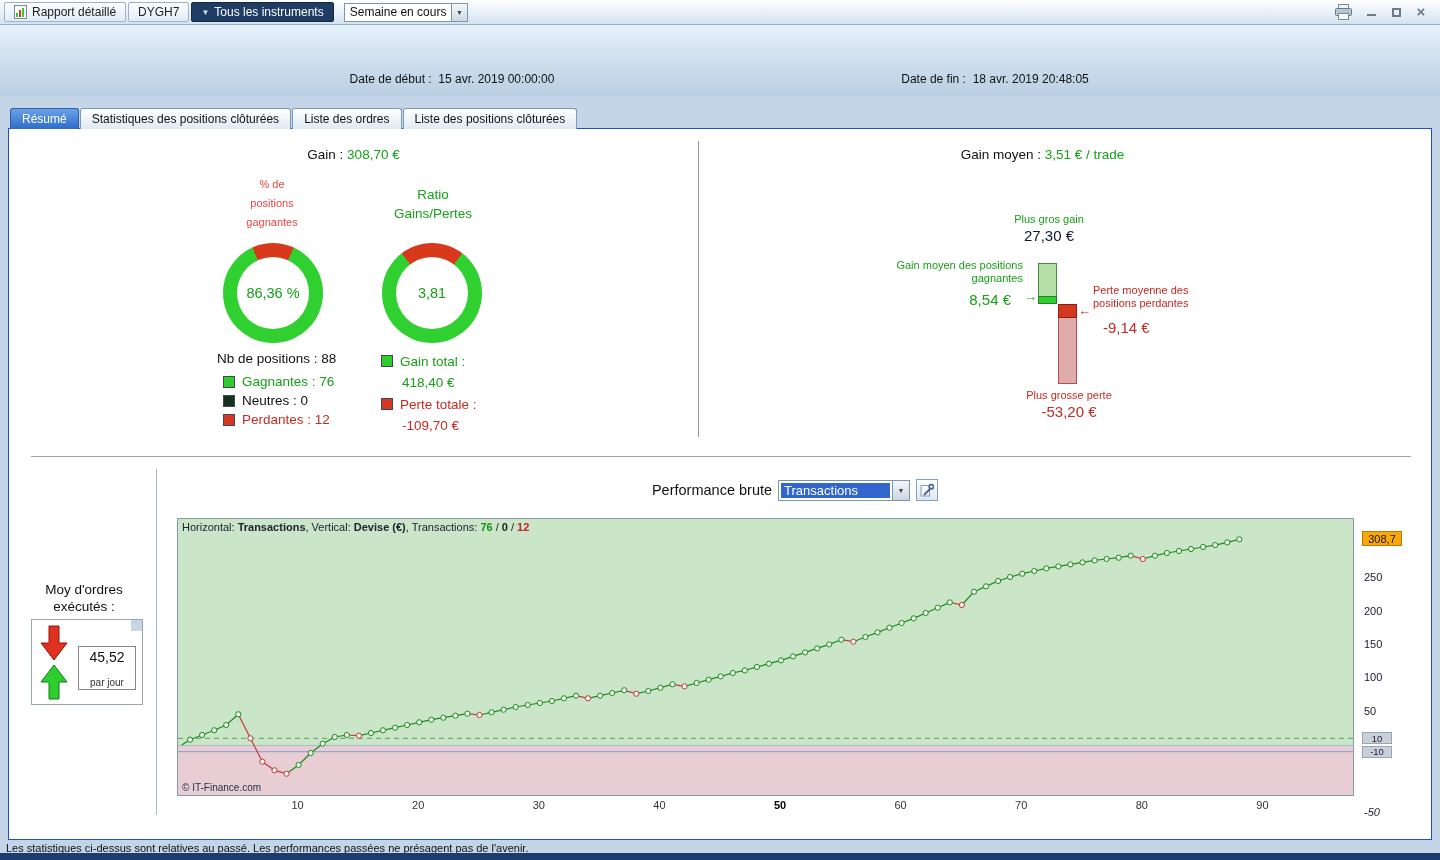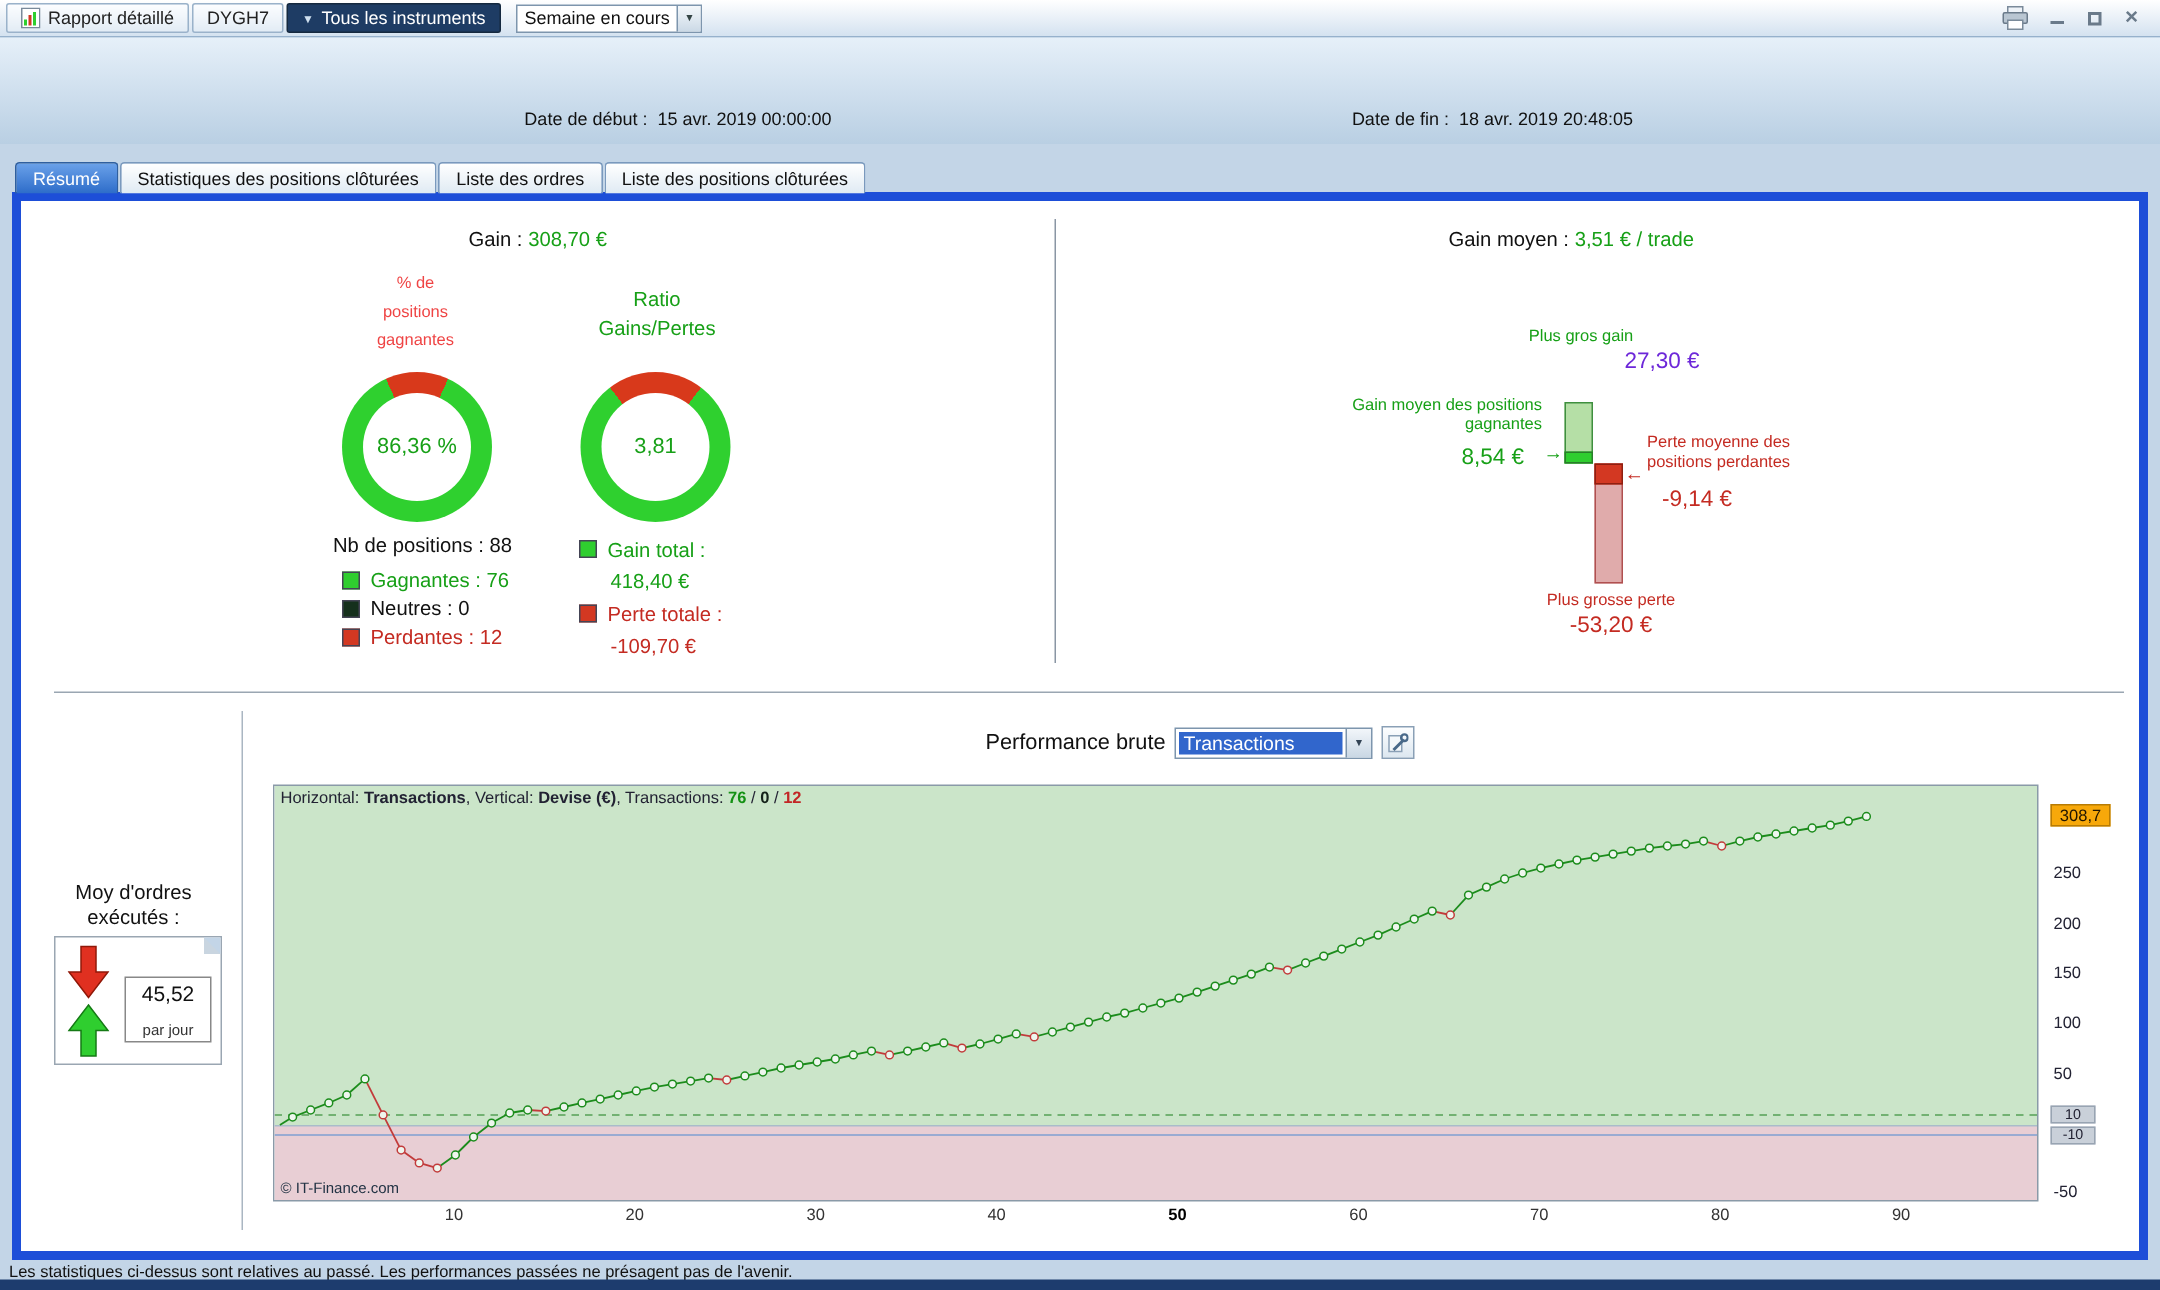--- a/index.html
+++ b/index.html
@@ -29,21 +29,21 @@
   .date{position:absolute;top:47px;font-size:12px;white-space:nowrap}
   .date.start{left:452px;transform:translateX(-50%)}
   .date.end{left:995px;transform:translateX(-50%)}
 
   
   .main-tabs{position:absolute;top:108px;left:10px;display:flex;gap:1px;z-index:3}
   .mtab{height:21px;display:flex;align-items:center;padding:0 11px;font-size:12px;border:1px solid #7a99bd;border-bottom:none;background:linear-gradient(#ffffff,#dfeaf3);border-radius:3px 3px 0 0;color:#111;cursor:default;white-space:nowrap}
   .mtab.selected{background:linear-gradient(#6aa1e9,#2d6cc9);color:#fff;border-color:#2f5f9e}
 
   
-  .panel{position:absolute;left:8px;top:128px;width:1424px;height:712px;background:#fff;border:6px solid #1d4ed8;z-index:2}
+  .panel{position:absolute;left:8px;top:128px;width:1424px;height:712px;background:#fff;border:1px solid #1d4ed8;z-index:2}
   .green{color:#17a017}
   .red{color:#c42b22}
 
   .gain-line{position:absolute;left:0;top:18px;width:689px;text-align:center;font-size:13.5px}
   .gain-moyen-line{position:absolute;left:689px;top:18px;width:689px;text-align:center;font-size:13.5px}
   .donut-title1{position:absolute;left:148px;top:46px;width:230px;text-align:center;font-size:11px;line-height:19px;color:#ef4444}
   .donut-title2{position:absolute;left:318px;top:56px;width:212px;text-align:center;font-size:13.5px;line-height:19px;color:#17a017}
   .donut{position:absolute;width:100px;height:100px;border-radius:50%;display:flex;align-items:center;justify-content:center}
   .donut.d1{left:214px;top:114px}
   .donut.d2{left:373px;top:114px}
@@ -52,21 +52,21 @@
   .legend{position:absolute;left:214px;top:243px}
   .legend-row{display:flex;align-items:center;gap:7px;height:19px;font-size:13.5px;white-space:nowrap}
   .swatch{width:12px;height:12px;border:1px solid #445;flex:none}
   .totals{position:absolute;left:372px;top:222px;font-size:13.5px}
   .totals .legend-row{height:20px}
   .total-value{padding-left:21px;height:23px;display:flex;align-items:center}
   .divider-v{position:absolute;left:689px;top:12px;height:296px;border-left:1px solid #8a96a4}
 
   
   .bg-label{position:absolute;left:960px;top:84px;width:160px;text-align:center;font-size:11px;color:#17a017}
-  .bg-value{position:absolute;left:1014px;top:98px;width:160px;text-align:center;font-size:15px;color:#6d28d9}
+  .bg-value{position:absolute;left:960px;top:98px;width:160px;text-align:center;font-size:15px;color:#0f172a}
   .bar{position:absolute;width:19px}
   .bar-green{left:1029px;border:1px solid #3f8f3f;background:#b5dfa6}
   .bar-green-solid{position:absolute;left:-1px;right:-1px;bottom:-1px;background:#2fce2f;border:1px solid #2a7d2a}
   .bar-red{left:1049px;border:1px solid #b05050;background:#e0abab}
   .bar-red-solid{position:absolute;left:-1px;right:-1px;top:-1px;background:#d33822;border:1px solid #8f1f10}
   .aw-label{position:absolute;left:850px;top:130px;width:164px;text-align:right;font-size:11px;line-height:13px;color:#17a017}
   .aw-arrow{position:absolute;left:1015px;top:160px;font-size:13px;color:#17a017;font-weight:bold}
   .aw-value{position:absolute;left:868px;top:162px;width:134px;text-align:right;font-size:15px}
   .al-label{position:absolute;left:1084px;top:155px;width:150px;text-align:left;font-size:11px;line-height:13px;color:#c42b22}
   .al-arrow{position:absolute;left:1069px;top:174px;font-size:13px;color:#c42b22;font-weight:bold}
@@ -492,21 +492,21 @@
       <div class="xtick" style="left: 829.2px;">70</div>
       <div class="xtick" style="left: 949.8px;">80</div>
       <div class="xtick" style="left: 1070.4px;">90</div>
     </div>
   <div class="y-axis">
       <div class="ytick" style="top: 442.4px;">250</div>
       <div class="ytick" style="top: 475.7px;">200</div>
       <div class="ytick" style="top: 509px;">150</div>
       <div class="ytick" style="top: 542.4px;">100</div>
       <div class="ytick" style="top: 575.7px;">50</div>
-      <div class="ytick" style="top: 655px;">-50</div>
+      <div class="ytick" style="top: 677px; font-style: italic;">-50</div>
       <div class="current-box" style="top: 402.3px;">308,7</div>
       <div class="thr-box" style="top: 603.3px;">10</div>
       <div class="thr-box" style="top: 616.7px;">-10</div>
     </div>
 
 </div>
 
 <div class="disclaimer">Les statistiques ci-dessus sont relatives au passé. Les performances passées ne présagent pas de l'avenir.</div>
 <div class="bottom-bar"></div>
 

